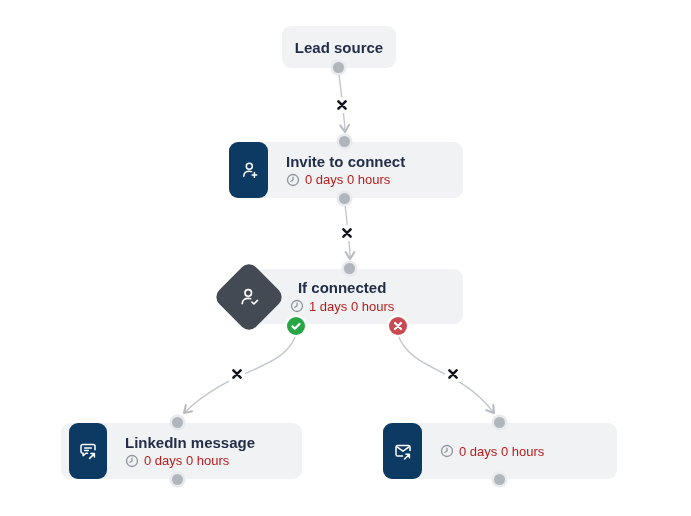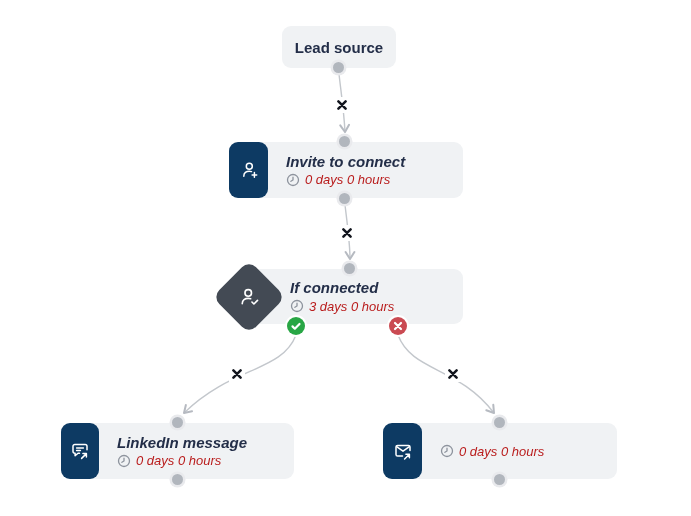--- a/index.html
+++ b/index.html
@@ -3,21 +3,21 @@
 <meta charset="utf-8">
 <style>
   html,body{margin:0;padding:0;background:#ffffff;}
   body{font-family:"Liberation Sans","DejaVu Sans",sans-serif;}
   .canvas{position:relative;width:691px;height:516px;background:#ffffff;overflow:hidden;}
   svg.edges{position:absolute;left:0;top:0;width:691px;height:516px;pointer-events:none;}
 
   
   .node{position:absolute;display:flex;align-items:stretch;background:#f0f2f4;border-radius:9px;cursor:pointer;}
   .node-icon{width:39px;flex:0 0 39px;background:#0d3a63;border-radius:9px;display:flex;align-items:center;justify-content:center;}
-  .node-content{display:flex;flex-direction:column;justify-content:center;gap:4px;padding-left:18px;font-style:italic;}
+  .node-content{display:flex;flex-direction:column;justify-content:center;gap:4px;padding-left:18px;}
   .node-title{font-size:15px;font-weight:700;color:#232e48;line-height:1;}
   .node-delay{display:flex;align-items:center;gap:5px;font-size:13px;color:#b91c1c;line-height:1;}
   .source-node{align-items:center;justify-content:center;}
   .source-label{font-size:15px;font-weight:700;color:#232e48;}
 
   
   .diamond{position:absolute;width:52px;height:52px;background:#434a54;border-radius:10px;
            transform:rotate(45deg);display:flex;align-items:center;justify-content:center;}
   .diamond > span{transform:rotate(-45deg);display:flex;}
 
@@ -90,29 +90,29 @@
       <div class="node-delay">
         <svg width="14" height="14" viewBox="0 0 14 14" fill="none" stroke="#8d939d" stroke-width="1.3" stroke-linecap="round">
           <circle cx="7" cy="7" r="5.5"></circle>
             <path d="M7 4.2 V7 L4.9 8.3"></path>
         </svg>
         <span>0 days 0 hours</span>
       </div>
     </div>
   </div>
 
-  <div class="node" style="left:238px;top:269px;width:225px;height:55px;">
+  <div class="node" style="left:238px;top:269px;width:225px;height:55px;text-align:center;">
     <div class="node-content" style="padding-left:52px;">
       <div class="node-title">If connected</div>
       <div class="node-delay">
         <svg width="14" height="14" viewBox="0 0 14 14" fill="none" stroke="#8d939d" stroke-width="1.3" stroke-linecap="round">
           <circle cx="7" cy="7" r="5.5"></circle>
             <path d="M7 4.2 V7 L4.9 8.3"></path>
         </svg>
-        <span>3 days 0 hours</span>
+        <span>1 days 0 hours</span>
       </div>
     </div>
   </div>
   <div class="diamond" style="left:223px;top:271px;">
     <span>
       <svg width="24" height="24" viewBox="0 0 22 22" fill="none" stroke="#ffffff" stroke-width="1.5" stroke-linecap="round" stroke-linejoin="round">
         <circle cx="10.3" cy="7.3" r="3"></circle>
         <path d="M4.8 17.2 C4.8 13.7 7.3 12.3 10.3 12.3 c0.8 0 1.5 0.1 2.2 0.3"></path>
         <path d="M13.7 15.6 l1.8 1.8 l3.3 -3.3"></path>
       </svg>
@@ -122,21 +122,21 @@
     <svg width="12" height="12" viewBox="0 0 12 12" fill="none" stroke="#ffffff" stroke-width="2.2" stroke-linecap="round" stroke-linejoin="round">
       <path d="M2.5 6.4 L4.8 8.7 L9.5 4"></path>
     </svg>
   </div>
   <div class="branch no" style="left:389px;top:317px;">
     <svg width="10" height="10" viewBox="0 0 10 10" fill="none" stroke="#ffffff" stroke-width="2.2" stroke-linecap="round">
       <path d="M2 2 L8 8 M8 2 L2 8"></path>
     </svg>
   </div>
 
-  <div class="node" style="left:61px;top:423px;width:233px;height:56px;">
+  <div class="node" style="left:61px;top:423px;width:233px;height:56px;padding-left:8px;">
     <div class="node-icon" style="flex-basis:38px;width:38px;">
       <svg width="22" height="22" viewBox="0 0 22 22" fill="none" stroke="#ffffff" stroke-width="1.5" stroke-linecap="round" stroke-linejoin="round">
         <path d="M18 9.8 V6.3 A1.8 1.8 0 0 0 16.2 4.5 H5.8 A1.8 1.8 0 0 0 4 6.3 v5.2 a1.8 1.8 0 0 0 1.8 1.8 h0.3 v2.5 l2.9 -2.5 h1.5"></path>
         <path d="M7.6 7.9 h6.8 M7.6 10.5 h3.8"></path>
         <path d="M12.6 18.4 L17.4 13.6 M13.9 13.6 h3.5 v3.5"></path>
       </svg>
     </div>
     <div class="node-content">
       <div class="node-title">LinkedIn message</div>
       <div class="node-delay">

